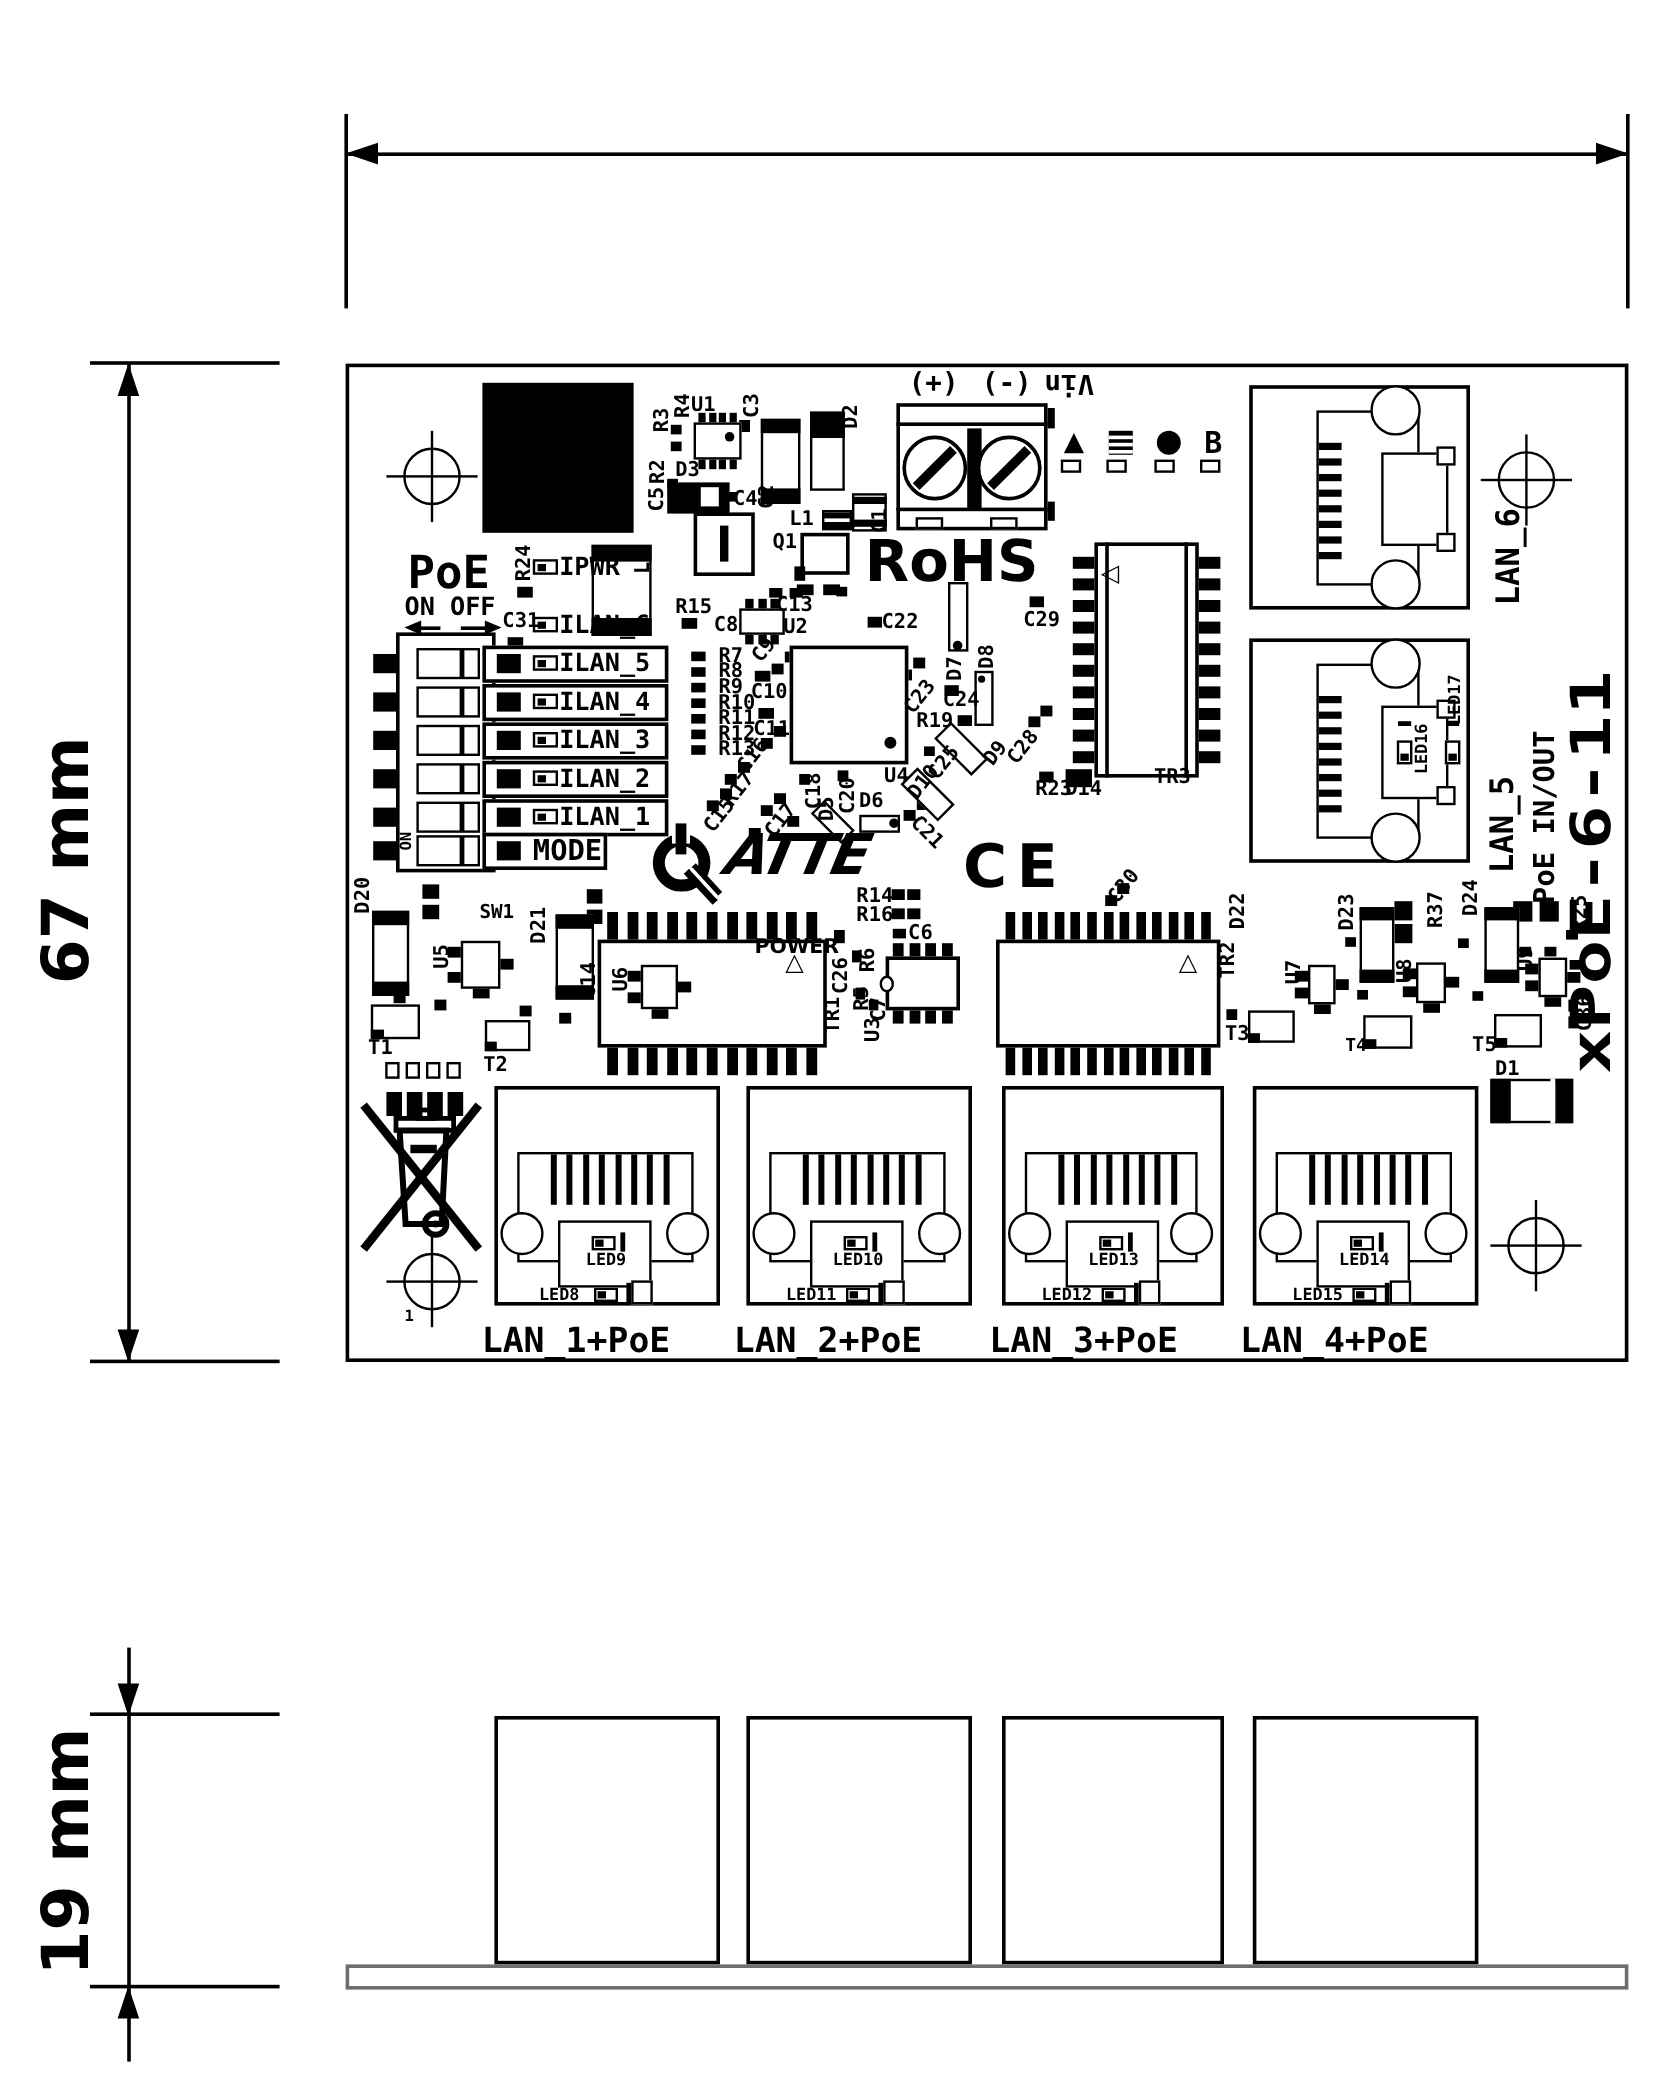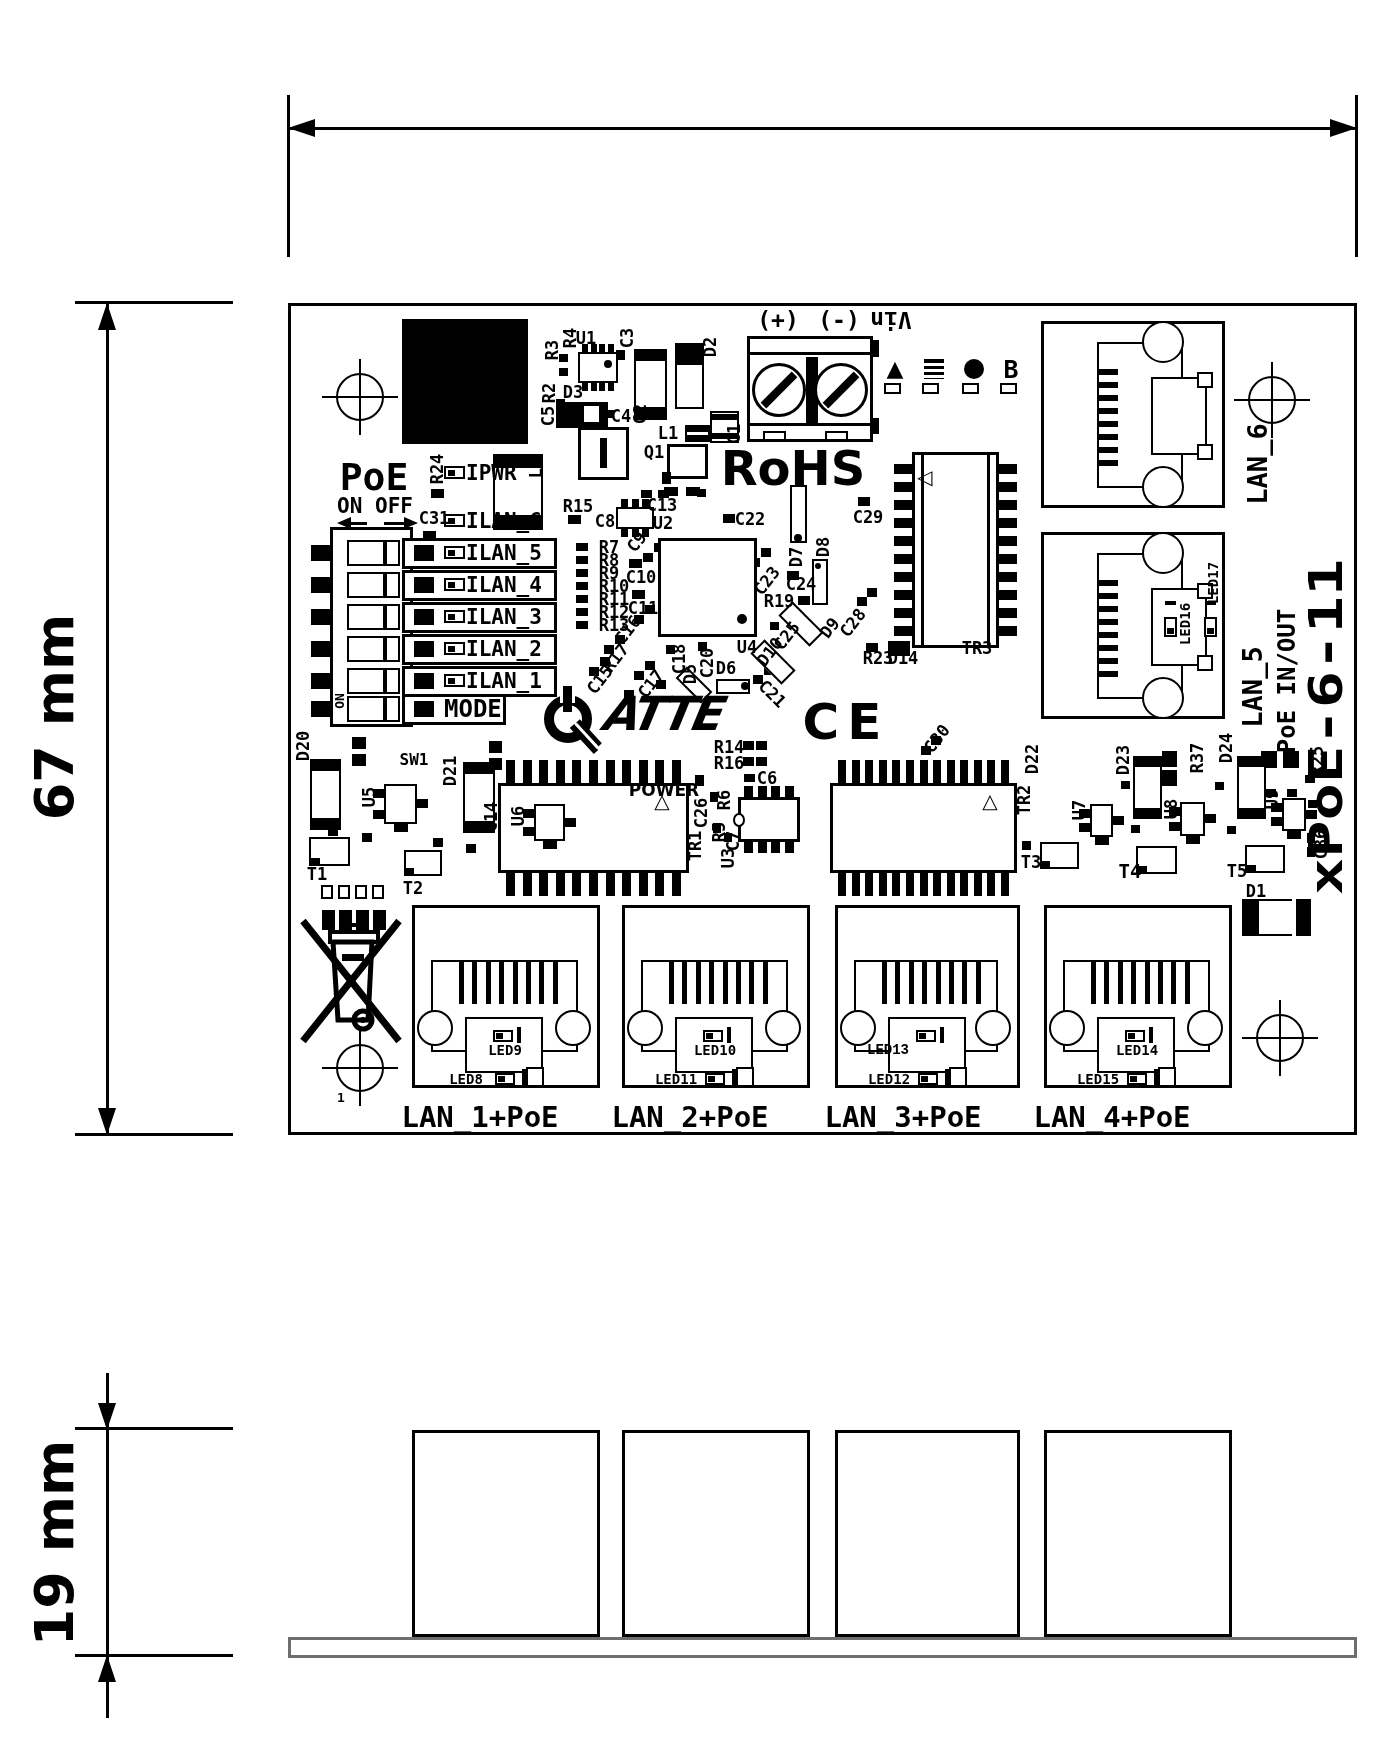--- a/index.html
+++ b/index.html
@@ -476,21 +476,21 @@
       <div class="fill" style="left: 936px; top: 962px; width: 5px; height: 42px;"></div>
       <div class="fill" style="left: 949px; top: 962px; width: 5px; height: 42px;"></div>
       <div class="fill" style="left: 962px; top: 962px; width: 5px; height: 42px;"></div>
       <div class="fill" style="left: 976px; top: 962px; width: 5px; height: 42px;"></div>
       <div class="out circ" style="left: 840px; top: 1010px; width: 36px; height: 36px; border-width: 2px;"></div>
       <div class="out circ" style="left: 975px; top: 1010px; width: 36px; height: 36px; border-width: 2px;"></div>
       <div class="out" style="left: 888px; top: 1017px; width: 78px; height: 56px; border-width: 2px;"></div>
       <div class="out" style="left: 916px; top: 1030px; width: 20px; height: 12px; border-width: 2px;"></div>
       <div class="fill" style="left: 919px; top: 1033px; width: 7px; height: 6px;"></div>
       <div class="fill" style="left: 940px; top: 1027px; width: 4px; height: 16px;"></div>
-      <div class="t" style="left: 888px; top: 1050px; font-size: 14px; font-family: Liberation Mono, monospace;">LED13</div>
+      <div class="t" style="left: 928px; top: 1050px; font-size: 14px;">LED13</div>
       <div class="t" style="left: 889px; top: 1079px; font-size: 14px;">LED12</div>
       <div class="out" style="left: 918px; top: 1073px; width: 20px; height: 12px; border-width: 2px;"></div>
       <div class="fill" style="left: 921px; top: 1076px; width: 7px; height: 6px;"></div>
       <div class="fill" style="left: 945px; top: 1069px; width: 4px; height: 16px;"></div>
       <div class="out" style="left: 949px; top: 1067px; width: 18px; height: 20px; border-width: 2px;"></div>
       <div class="t" style="left: 903px; top: 1117px; font-size: 29px;">LAN_3+PoE</div>
       <div class="out" style="left: 1044px; top: 905px; width: 188px; height: 183px; border-width: 3px;"></div>
       <div class="out" style="left: 1063px; top: 960px; width: 147px; height: 92px; border-width: 2px;"></div>
       <div class="fill" style="left: 1091px; top: 962px; width: 5px; height: 42px;"></div>
       <div class="fill" style="left: 1104px; top: 962px; width: 5px; height: 42px;"></div>
@@ -647,21 +647,21 @@
       <div class="t r1" style="left: 1032px; top: 759px; font-size: 17px;">D22</div>
       <div class="t r1" style="left: 1079px; top: 810px; font-size: 17px;">U7</div>
       <div class="t r1" style="left: 1123px; top: 760px; font-size: 17px;">D23</div>
       <div class="t r1" style="left: 1171px; top: 809px; font-size: 17px;">U8</div>
       <div class="t r1" style="left: 1197px; top: 758px; font-size: 17px;">R37</div>
       <div class="t r1" style="left: 1226px; top: 748px; font-size: 17px;">D24</div>
       <div class="t r1" style="left: 1272px; top: 799px; font-size: 17px;">U9</div>
       <div class="t r1" style="left: 1317px; top: 761px; font-size: 17px;">R25</div>
       <div class="t r1" style="left: 1321px; top: 844px; font-size: 17px;">C36</div>
       <div class="t" style="left: 1031px; top: 862px; font-size: 17px;">T3</div>
-      <div class="t" style="left: 1130px; top: 871px; font-size: 19px;">T4</div>
+      <div class="t" style="left: 1130px; top: 871px; font-size: 15px;">T4</div>
       <div class="t" style="left: 1237px; top: 871px; font-size: 17px;">T5</div>
       <div class="t" style="left: 1256px; top: 891px; font-size: 17px;">D1</div>
     </div>
 
   <svg class="abs" style="left:296px;top:878px" width="106" height="168" viewBox="0 0 106 168">
     <rect x="34" y="54" width="48" height="10" fill="none" stroke="#000" stroke-width="4"></rect>
     <rect x="52" y="47" width="14" height="7" fill="none" stroke="#000" stroke-width="4"></rect>
     <polygon points="37,64 76,64 72,142 42,142" fill="none" stroke="#000" stroke-width="5"></polygon>
     <rect x="46" y="76" width="22" height="7" fill="#000"></rect>
     <circle cx="67" cy="142" r="9" fill="none" stroke="#000" stroke-width="5"></circle>

